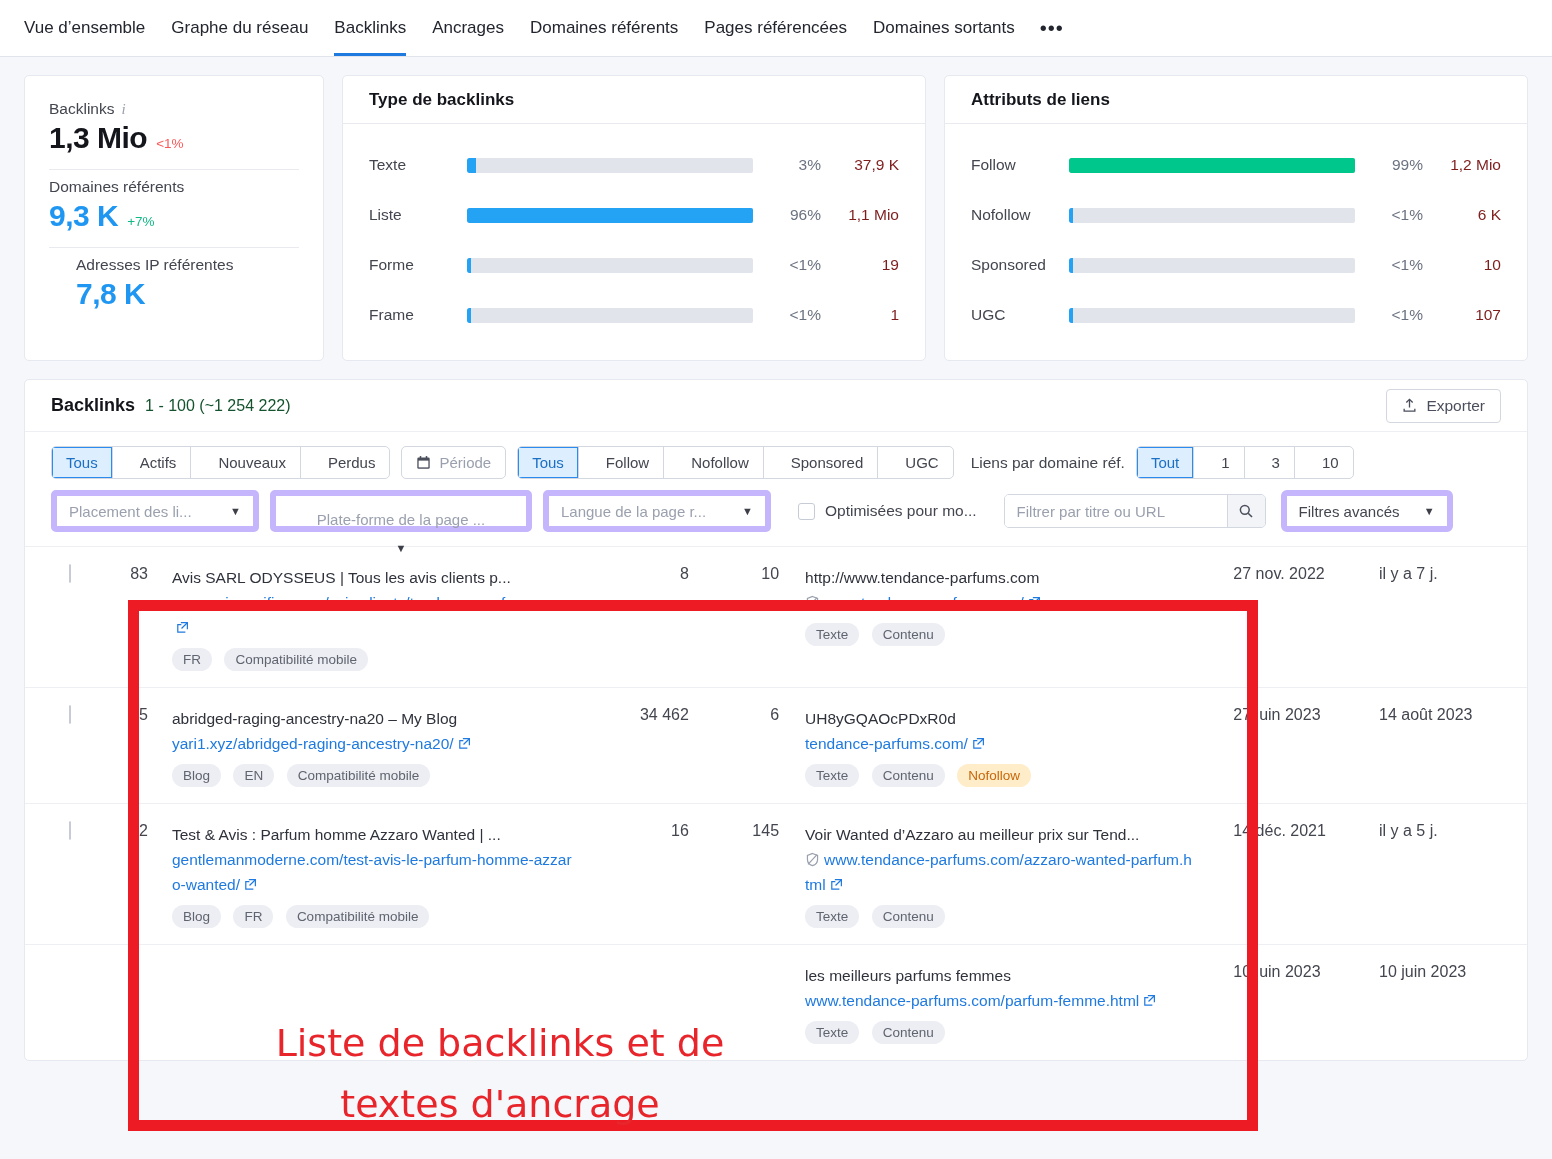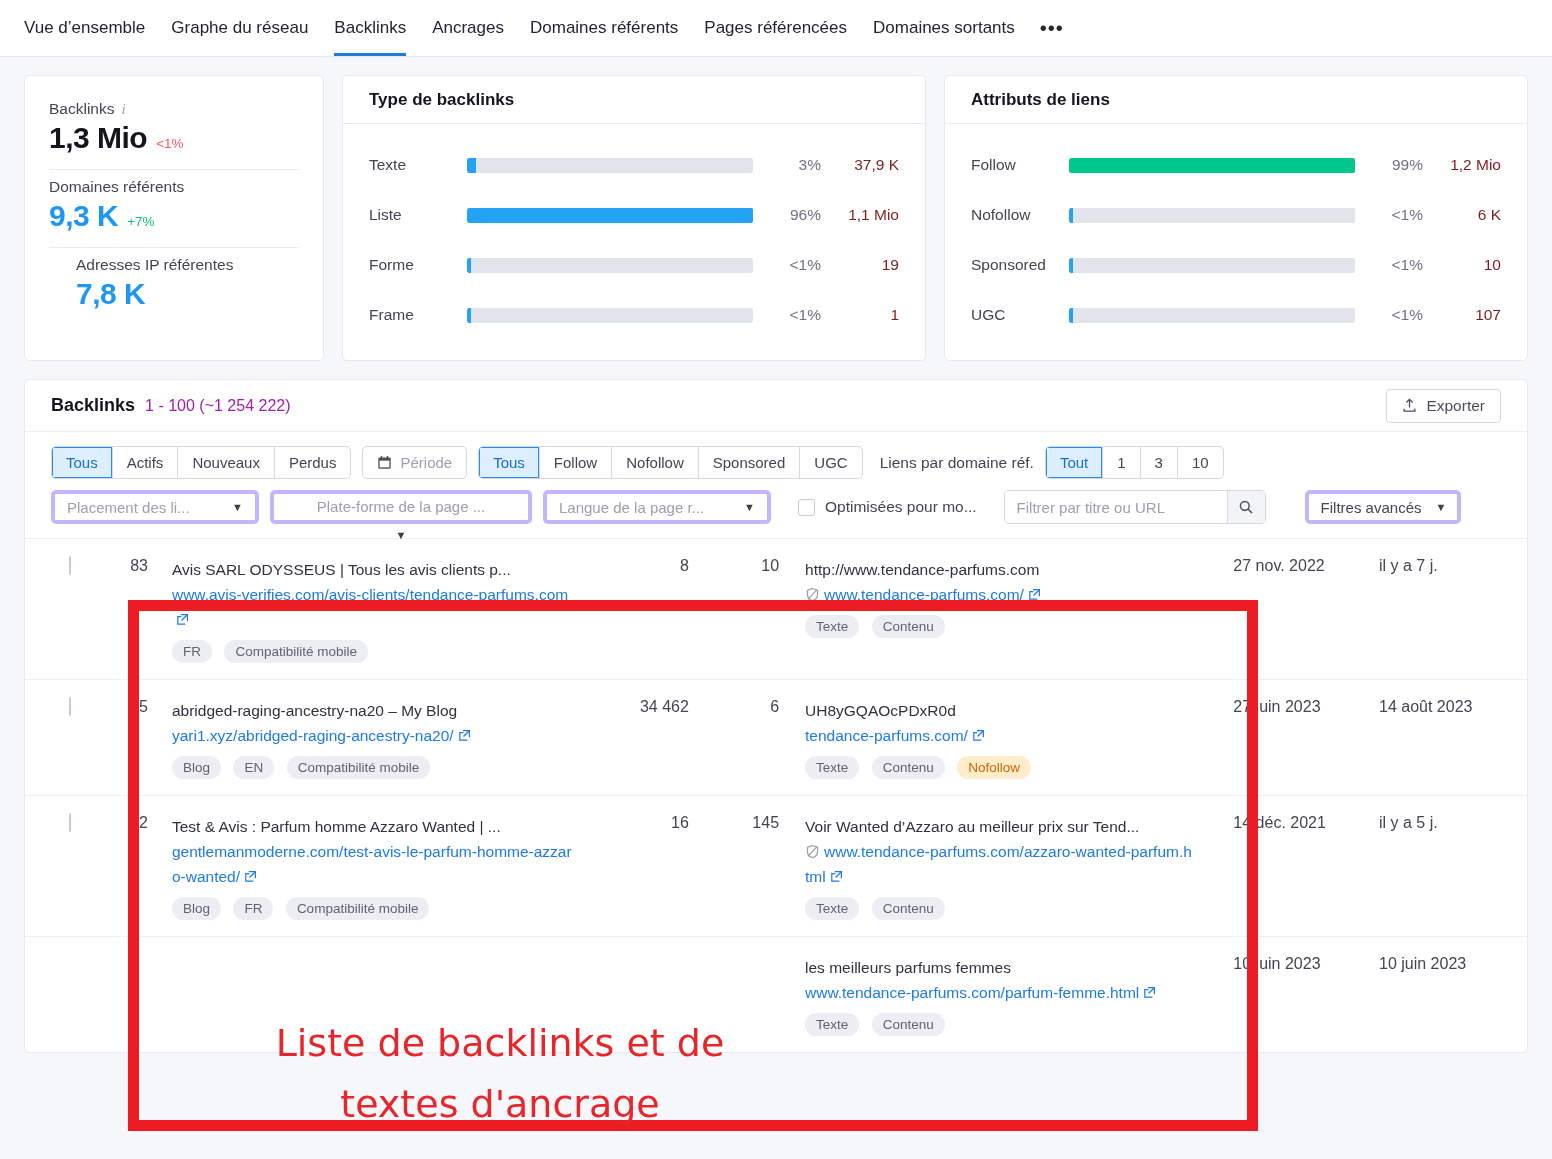--- a/index.html
+++ b/index.html
@@ -142,21 +142,21 @@
     overflow: hidden;
   }
   .panel-head {
     height: 52px;
     display: flex;
     align-items: center;
     padding: 0 26px;
     border-bottom: 1px solid #edeff3;
   }
   .panel-title { font-size: 18px; font-weight: bold; color: #14161c; }
-  .panel-sub { font-size: 16px; color: #a21caf; margin-left: 10px; }
+  .panel-sub { font-size: 16px; color: #14532d; margin-left: 10px; }
   .spacer { flex: 1; }
   .btn-export {
     display: inline-flex;
     align-items: center;
     gap: 9px;
     height: 34px;
     padding: 0 15px;
     border: 1px solid #d3d7e0;
     border-radius: 4px;
     background: #fff;
@@ -170,20 +170,21 @@
   .filter-row { display: flex; align-items: center; gap: 11px; margin-bottom: 11px; }
   .filter-row:last-child { margin-bottom: 4px; }
 
   .seg {
     display: inline-flex;
     border: 1px solid #d3d7e0;
     border-radius: 5px;
     overflow: hidden;
     height: 33px;
     background: #fff;
+    gap: 13px;
   }
   .seg .opt {
     padding: 0 14px;
     height: 31px;
     display: flex;
     align-items: center;
     font-size: 15px;
     color: #43454f;
     border-right: 1px solid #d3d7e0;
     cursor: pointer;
@@ -209,22 +210,22 @@
     cursor: pointer;
   }
   .lbl-inline { font-size: 15.5px; color: #43454f; margin-left: 6px; }
 
   .dd {
     display: inline-flex;
     align-items: center;
     justify-content: space-between;
     gap: 14px;
     height: 34px;
-    padding: 4px 12px;
-    border: 4px solid #c4b5fd;
+    padding: 15px 12px;
+    border: 6px solid #c4b5fd;
     border-radius: 5px;
     background: #fff;
     font-size: 15px;
     color: #9aa0ad;
     cursor: pointer;
     white-space: nowrap;
   }
   .caret { color: #3d4049; font-size: 11px; }
 
   .cb-wrap { display: inline-flex; align-items: center; gap: 10px; margin-left: 16px; cursor: pointer; }
@@ -527,21 +528,21 @@
       </div>
       <div class="searchbox">
         <input type="text" placeholder="Filtrer par titre ou URL" style="">
         <div class="search-btn">
           <svg width="16" height="16" viewBox="0 0 16 16">
             <circle cx="6.8" cy="6.8" r="4.4" stroke="#4b4f5c" stroke-width="1.5" fill="none"></circle>
             <path d="M10.2 10.2 L14 14" stroke="#4b4f5c" stroke-width="1.6"></path>
           </svg>
         </div>
       </div>
-      <div class="dd" style="width:156px;margin-left:28px;color:#43454f;">
+      <div class="dd" style="width:172px;margin-left:4px;color:#43454f;border-radius:6px;">
         <span>Filtres avancés</span>
         <span class="caret">▼</span>
       </div>
     </div>
   </div>
 
   <table class="tbl">
     <tbody>
 
       <tr>

